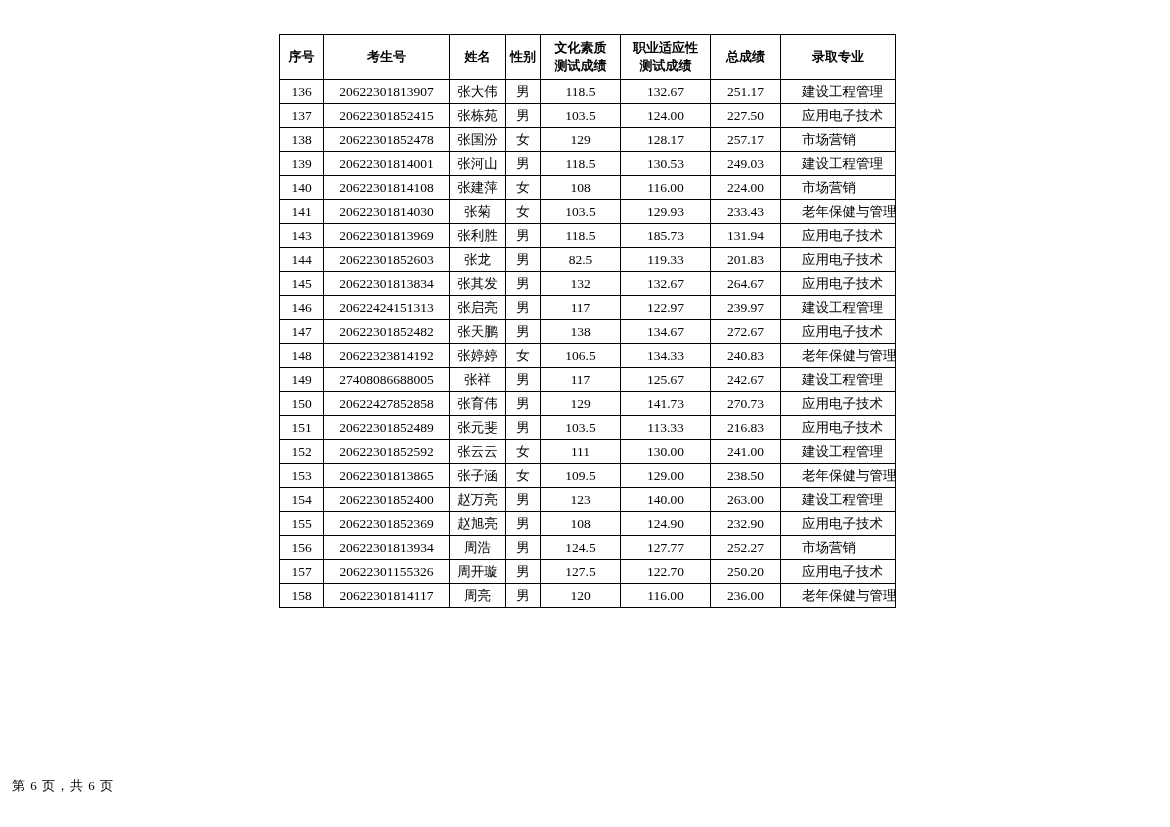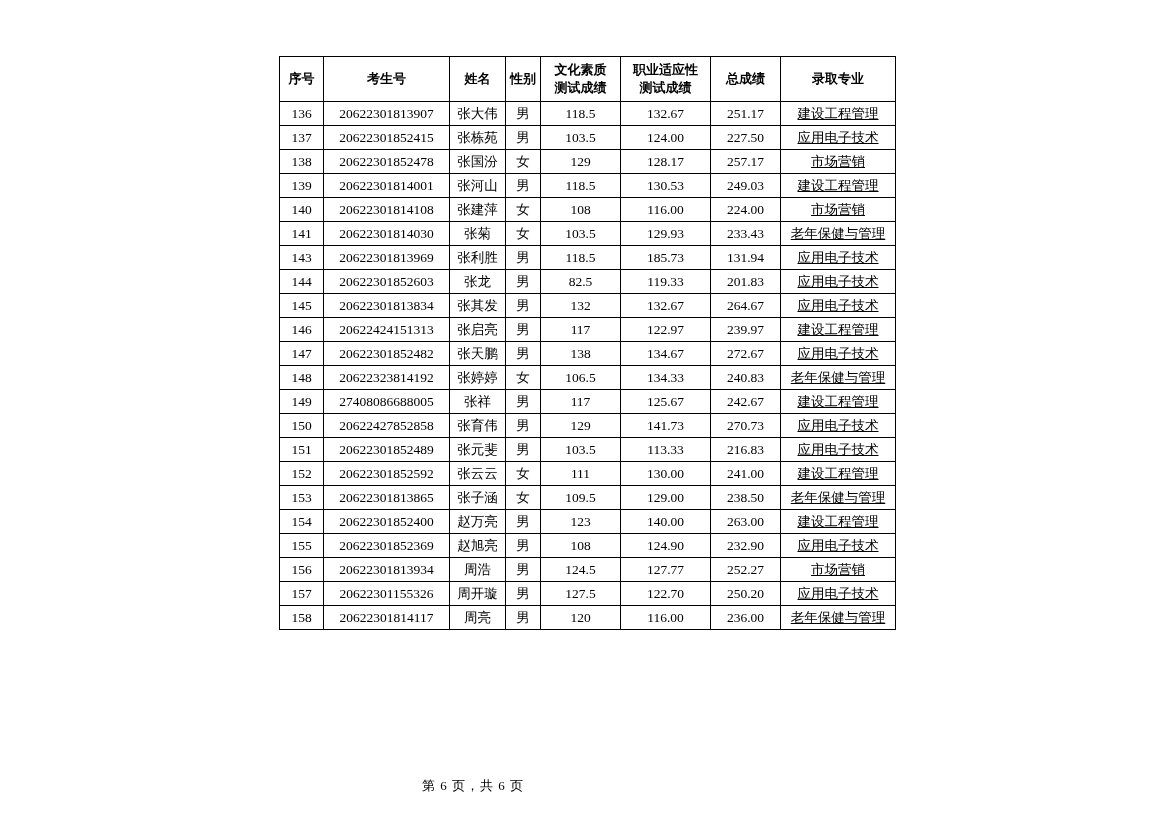--- a/index.html
+++ b/index.html
@@ -12,21 +12,21 @@
     height: 827px;
     background: #ffffff;
     position: relative;
     font-family: "Liberation Serif", "DejaVu Serif", serif;
     color: #000000;
     overflow: hidden;
   }
   .table-wrap {
     position: absolute;
     left: 279px;
-    top: 56px;
+    top: 34px;
   }
   table.results {
     border-collapse: collapse;
     table-layout: fixed;
     width: 616px;
   }
   table.results th,
   table.results td {
     border: 1px solid #000000;
     overflow: hidden;
@@ -43,30 +43,28 @@
     vertical-align: middle;
   }
   table.results td {
     height: 24px;
     font-size: 13.5px;
     text-align: center;
     vertical-align: middle;
     white-space: nowrap;
   }
   table.results td.col-major {
-    text-align: center;
-    padding-left: 0;
-    text-decoration: underline;
+    text-align: left;
+    padding-left: 21px;
   }
   .page-footer {
     position: absolute;
     top: 777px;
-    left: 4px;
+    left: 12px;
     width: 938px;
-    text-align: center;
     font-size: 13px;
     letter-spacing: 1px;
   }
 </style>
 </head>
 <body>
 
 <div class="table-wrap">
   <table class="results">
     <colgroup>

